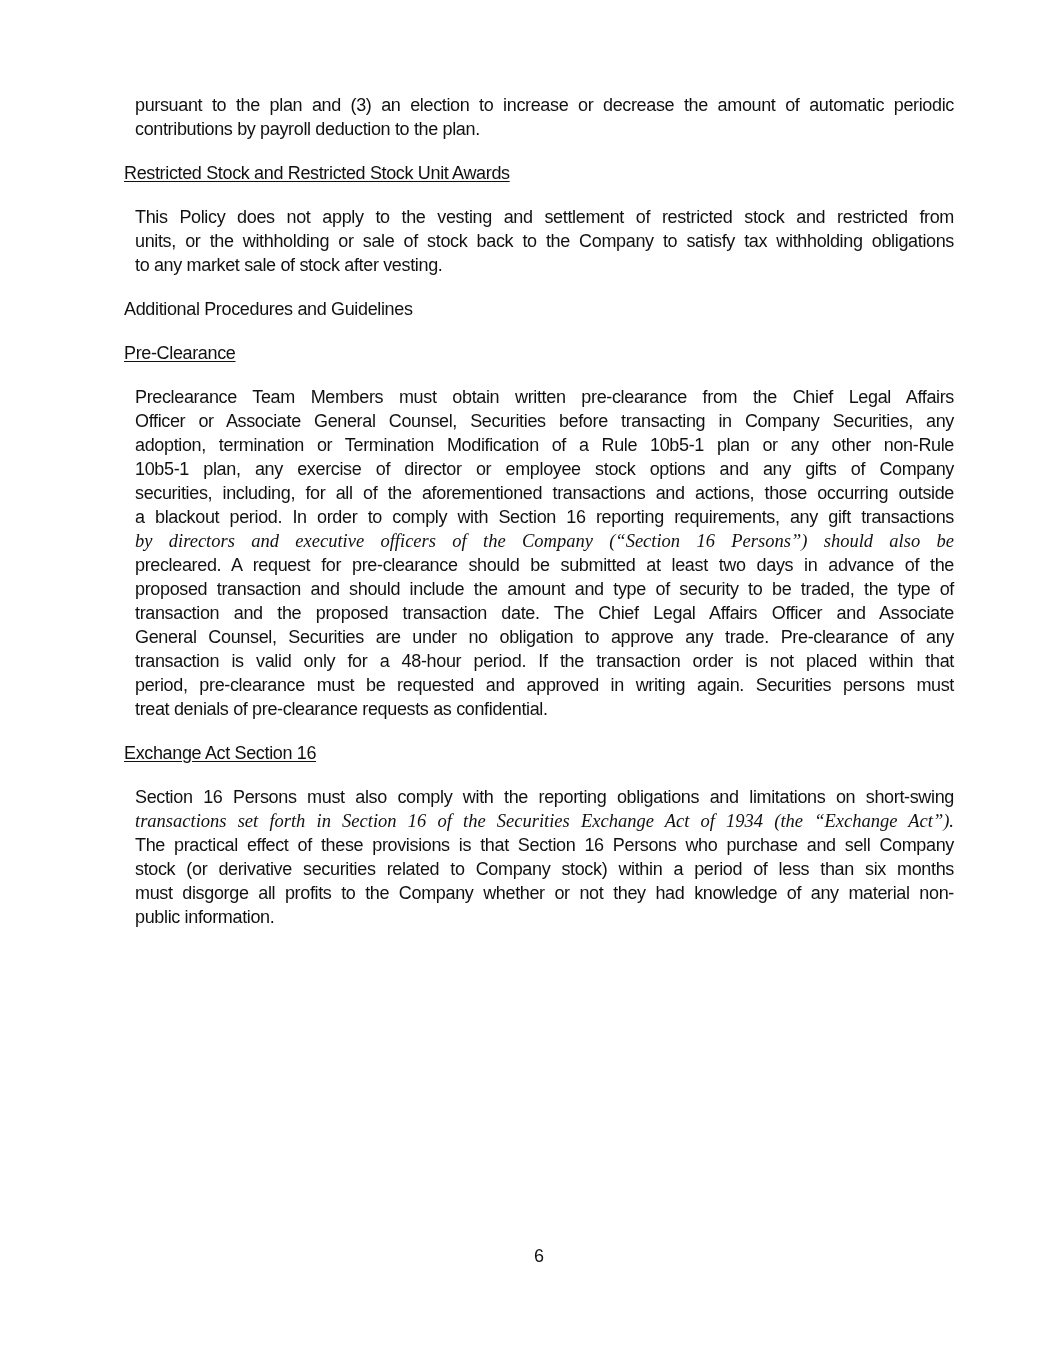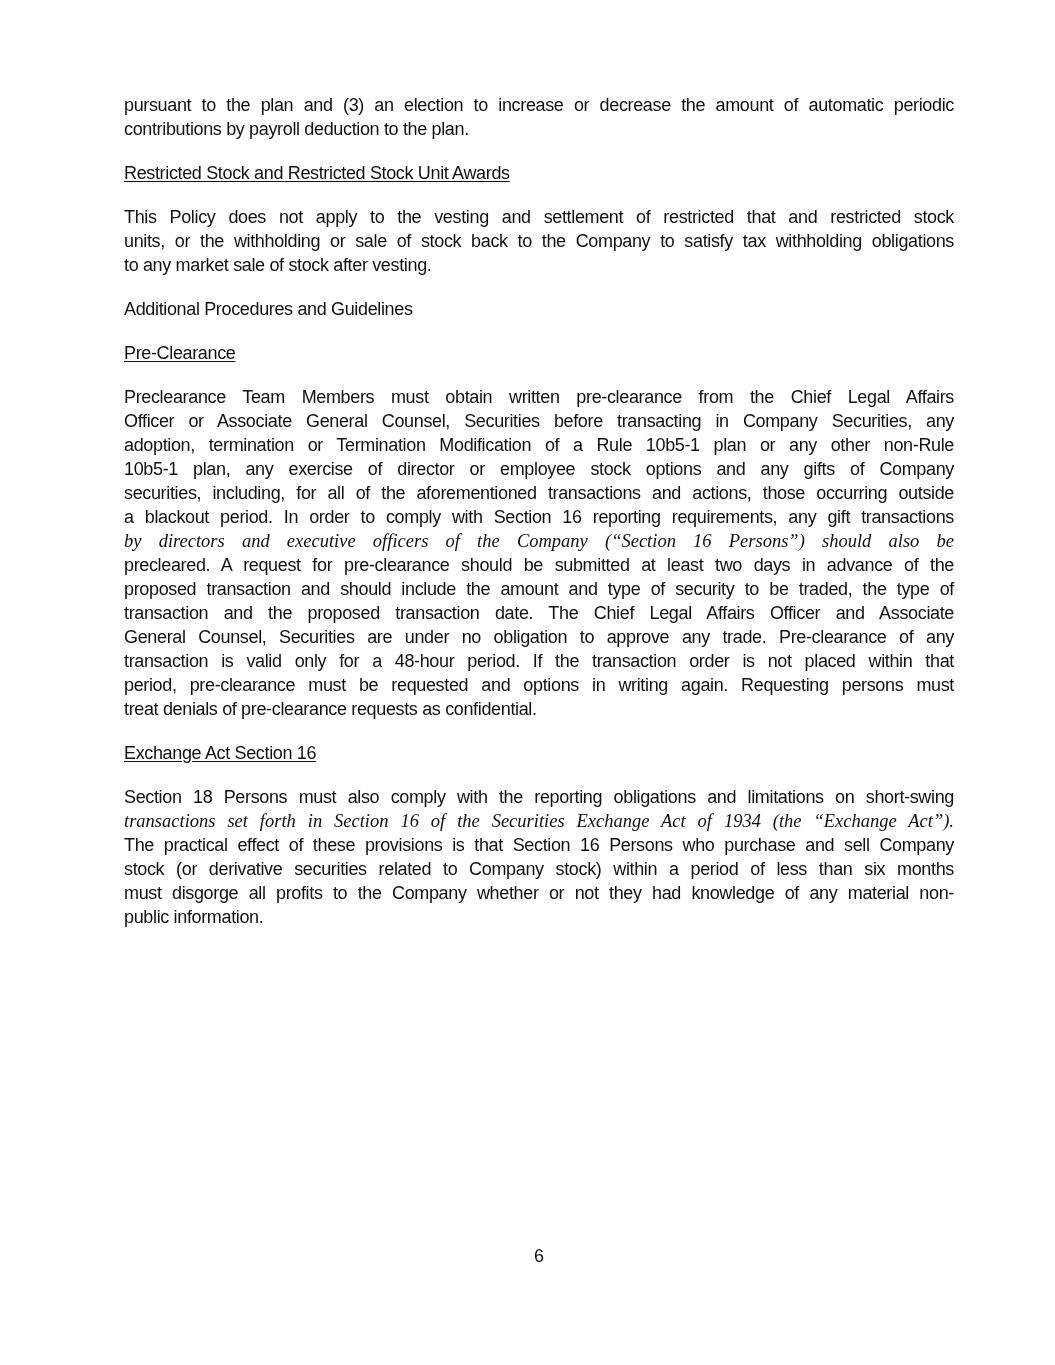--- a/index.html
+++ b/index.html
@@ -28,20 +28,21 @@
   }
   .line {
     display: block;
     text-align: justify;
     text-align-last: justify;
     white-space: nowrap;
     height: 24px;
     font-size: 18px;
     letter-spacing: -0.35px;
     word-spacing: 0px;
+    margin-left: 11px;
   }
   .line.last {
     text-align-last: left;
   }
   .line.serif {
     font-family: "Liberation Serif", serif;
     font-size: 18.5px;
     letter-spacing: 0px;
     font-style: italic;
   }
@@ -74,21 +75,21 @@
   <div class="para">
     <span class="line">pursuant to the plan and (3) an election to increase or decrease the amount of automatic periodic</span>
     <span class="line last">contributions by payroll deduction to the plan.</span>
   </div>
 
   <div class="heading underlined">
     <span>Restricted Stock and Restricted Stock Unit Awards</span>
   </div>
 
   <div class="para">
-    <span class="line">This Policy does not apply to the vesting and settlement of restricted that and restricted stock</span>
+    <span class="line">This Policy does not apply to the vesting and settlement of restricted stock and restricted from</span>
     <span class="line">units, or the withholding or sale of stock back to the Company to satisfy tax withholding obligations</span>
     <span class="line last">to any market sale of stock after vesting.</span>
   </div>
 
   <div class="heading">
     <span>Additional Procedures and Guidelines</span>
   </div>
 
   <div class="heading underlined">
     <span>Pre-Clearance</span>
@@ -100,30 +101,30 @@
     <span class="line">adoption, termination or Termination Modification of a Rule 10b5-1 plan or any other non-Rule</span>
     <span class="line">10b5-1 plan, any exercise of director or employee stock options and any gifts of Company</span>
     <span class="line">securities, including, for all of the aforementioned transactions and actions, those occurring outside</span>
     <span class="line">a blackout period.  In order to comply with Section 16 reporting requirements, any gift transactions</span>
     <span class="line serif">by directors and executive officers of the Company (“Section 16 Persons”) should also be</span>
     <span class="line">precleared. A request for pre-clearance should be submitted at least two days in advance of the</span>
     <span class="line">proposed transaction and should include the amount and type of security to be traded, the type of</span>
     <span class="line">transaction and the proposed transaction date.  The Chief Legal Affairs Officer and Associate</span>
     <span class="line">General Counsel, Securities are under no obligation to approve any trade.  Pre-clearance of any</span>
     <span class="line">transaction is valid only for a 48-hour period.  If the transaction order is not placed within that</span>
-    <span class="line">period, pre-clearance must be requested and options in writing again.  Requesting persons must</span>
+    <span class="line">period, pre-clearance must be requested and approved in writing again.  Securities persons must</span>
     <span class="line last">treat denials of pre-clearance requests as confidential.</span>
   </div>
 
   <div class="heading underlined">
     <span>Exchange Act Section 16</span>
   </div>
 
   <div class="para">
-    <span class="line">Section 18 Persons must also comply with the reporting obligations and limitations on short-swing</span>
+    <span class="line">Section 16 Persons must also comply with the reporting obligations and limitations on short-swing</span>
     <span class="line serif">transactions set forth in Section 16 of the Securities Exchange Act of 1934 (the “Exchange Act”).</span>
     <span class="line">The practical effect of these provisions is that Section 16 Persons who purchase and sell Company</span>
     <span class="line">stock (or derivative securities related to Company stock) within a period of less than six months</span>
     <span class="line">must disgorge all profits to the Company whether or not they had knowledge of any material non-</span>
     <span class="line last">public information.</span>
   </div>
 
 </div>
 
 <div class="page-number">6</div>

